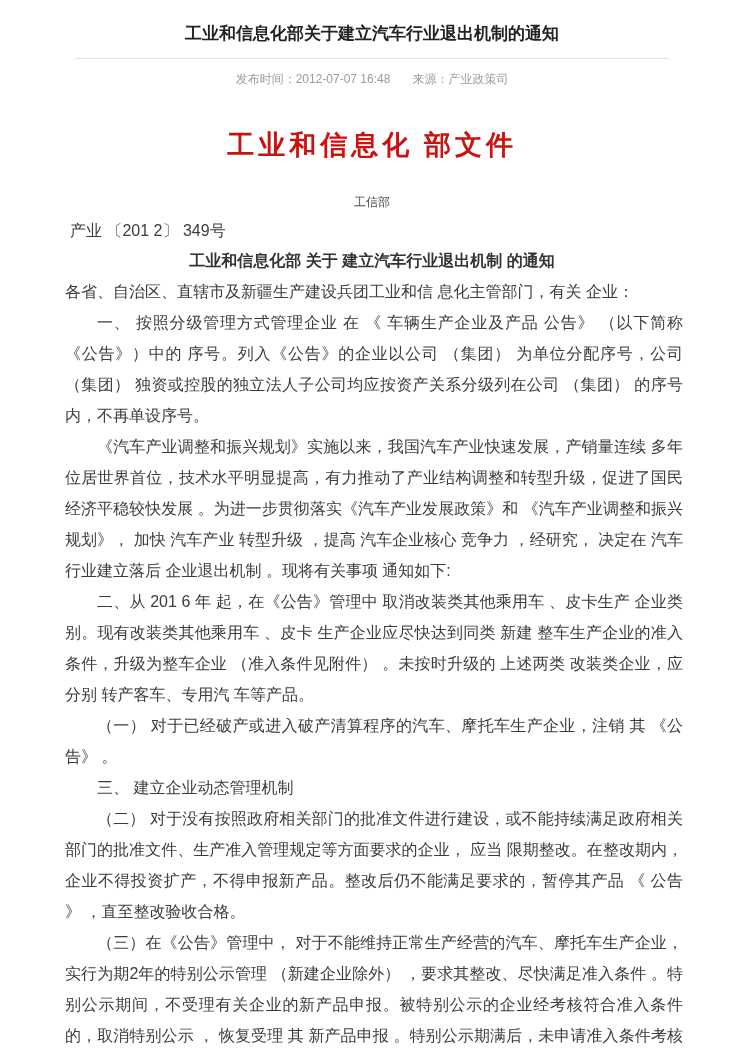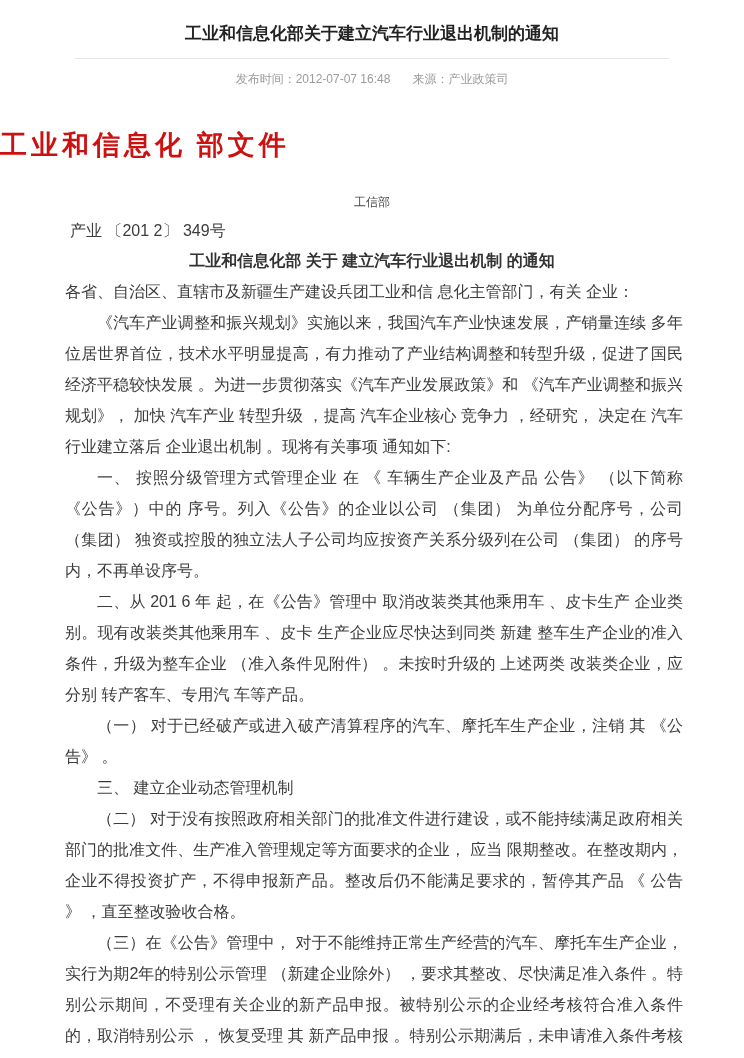--- a/index.html
+++ b/index.html
@@ -31,21 +31,21 @@
   }
   .meta {
     margin-top: 12px;
     text-align: center;
     font-size: 12px;
     color: #9b9b9b;
   }
   .meta .meta-gap { margin-left: 22px; margin-top: 26px; }
   .letterhead {
     margin-top: 40px;
-    text-align: left;
+    text-align: center;
     font-family: "Liberation Serif", "DejaVu Serif", serif;
     font-weight: bold;
     font-size: 27px;
     line-height: 34px;
     letter-spacing: 4px;
     color: #cc1111;
   }
   .agency-small {
     margin-top: 32px;
     text-align: center;
@@ -94,22 +94,22 @@
   <div class="letterhead">工业和信息化 部文件</div>
 
   <div class="agency-small">工信部</div>
 
   <div class="doc-number">产业 〔201 2〕 349号</div>
 
   <h2 class="doc-title">工业和信息化部 关于 建立汽车行业退出机制 的通知</h2>
 
   <div class="doc-body">
     <p>各省、自治区、直辖市及新疆生产建设兵团工业和信 息化主管部门，有关 企业：</p>
+    <p class="indent">一、 按照分级管理方式管理企业 在 《 车辆生产企业及产品 公告》 （以下简称《公告》）中的 序号。列入《公告》的企业以公司 （集团） 为单位分配序号，公司 （集团） 独资或控股的独立法人子公司均应按资产关系分级列在公司 （集团） 的序号内，不再单设序号。</p>
     <p class="indent">《汽车产业调整和振兴规划》实施以来，我国汽车产业快速发展，产销量连续 多年 位居世界首位，技术水平明显提高，有力推动了产业结构调整和转型升级，促进了国民经济平稳较快发展 。为进一步贯彻落实《汽车产业发展政策》和 《汽车产业调整和振兴规划》， 加快 汽车产业 转型升级 ，提高 汽车企业核心 竞争力 ，经研究， 决定在 汽车 行业建立落后 企业退出机制 。现将有关事项 通知如下:</p>
-    <p class="indent">一、 按照分级管理方式管理企业 在 《 车辆生产企业及产品 公告》 （以下简称《公告》）中的 序号。列入《公告》的企业以公司 （集团） 为单位分配序号，公司 （集团） 独资或控股的独立法人子公司均应按资产关系分级列在公司 （集团） 的序号内，不再单设序号。</p>
     <p class="indent">二、从 201 6 年 起，在《公告》管理中 取消改装类其他乘用车 、皮卡生产 企业类别。现有改装类其他乘用车 、皮卡 生产企业应尽快达到同类 新建 整车生产企业的准入条件，升级为整车企业 （准入条件见附件） 。未按时升级的 上述两类 改装类企业，应 分别 转产客车、专用汽 车等产品。</p>
     <p class="indent">（一） 对于已经破产或进入破产清算程序的汽车、摩托车生产企业，注销 其 《公告》 。</p>
     <p class="indent">三、 建立企业动态管理机制</p>
     <p class="indent">（二） 对于没有按照政府相关部门的批准文件进行建设，或不能持续满足政府相关部门的批准文件、生产准入管理规定等方面要求的企业， 应当 限期整改。在整改期内，企业不得投资扩产，不得申报新产品。整改后仍不能满足要求的，暂停其产品 《 公告 》 ，直至整改验收合格。</p>
     <p class="indent">（三）在《公告》管理中， 对于不能维持正常生产经营的汽车、摩托车生产企业，实行为期2年的特别公示管理 （新建企业除外） ，要求其整改、尽快满足准入条件 。特别公示期间，不受理有关企业的新产品申报。被特别公示的企业经考核符合准入条件的，取消特别公示 ， 恢复受理 其 新产品申报 。特别公示期满后，未申请准入条件考核或考核不合格的企业，暂停其 《 公告 》 ，且不得办理更名、迁址等基本情况变更手续。其中，不能维持正常生产经营的企业是指连续2年年销量 为零或 极少 （乘用车少于1000辆、大中型客车少于50辆、轻型客车少于100辆、中重型载货车少于 5 0 辆 、 轻微型载货车少于500辆、运输类专用车少于100辆、摩托车少于 1 000辆) 的 生产 企业。</p>
 
   </div>
 
 </div>
 

